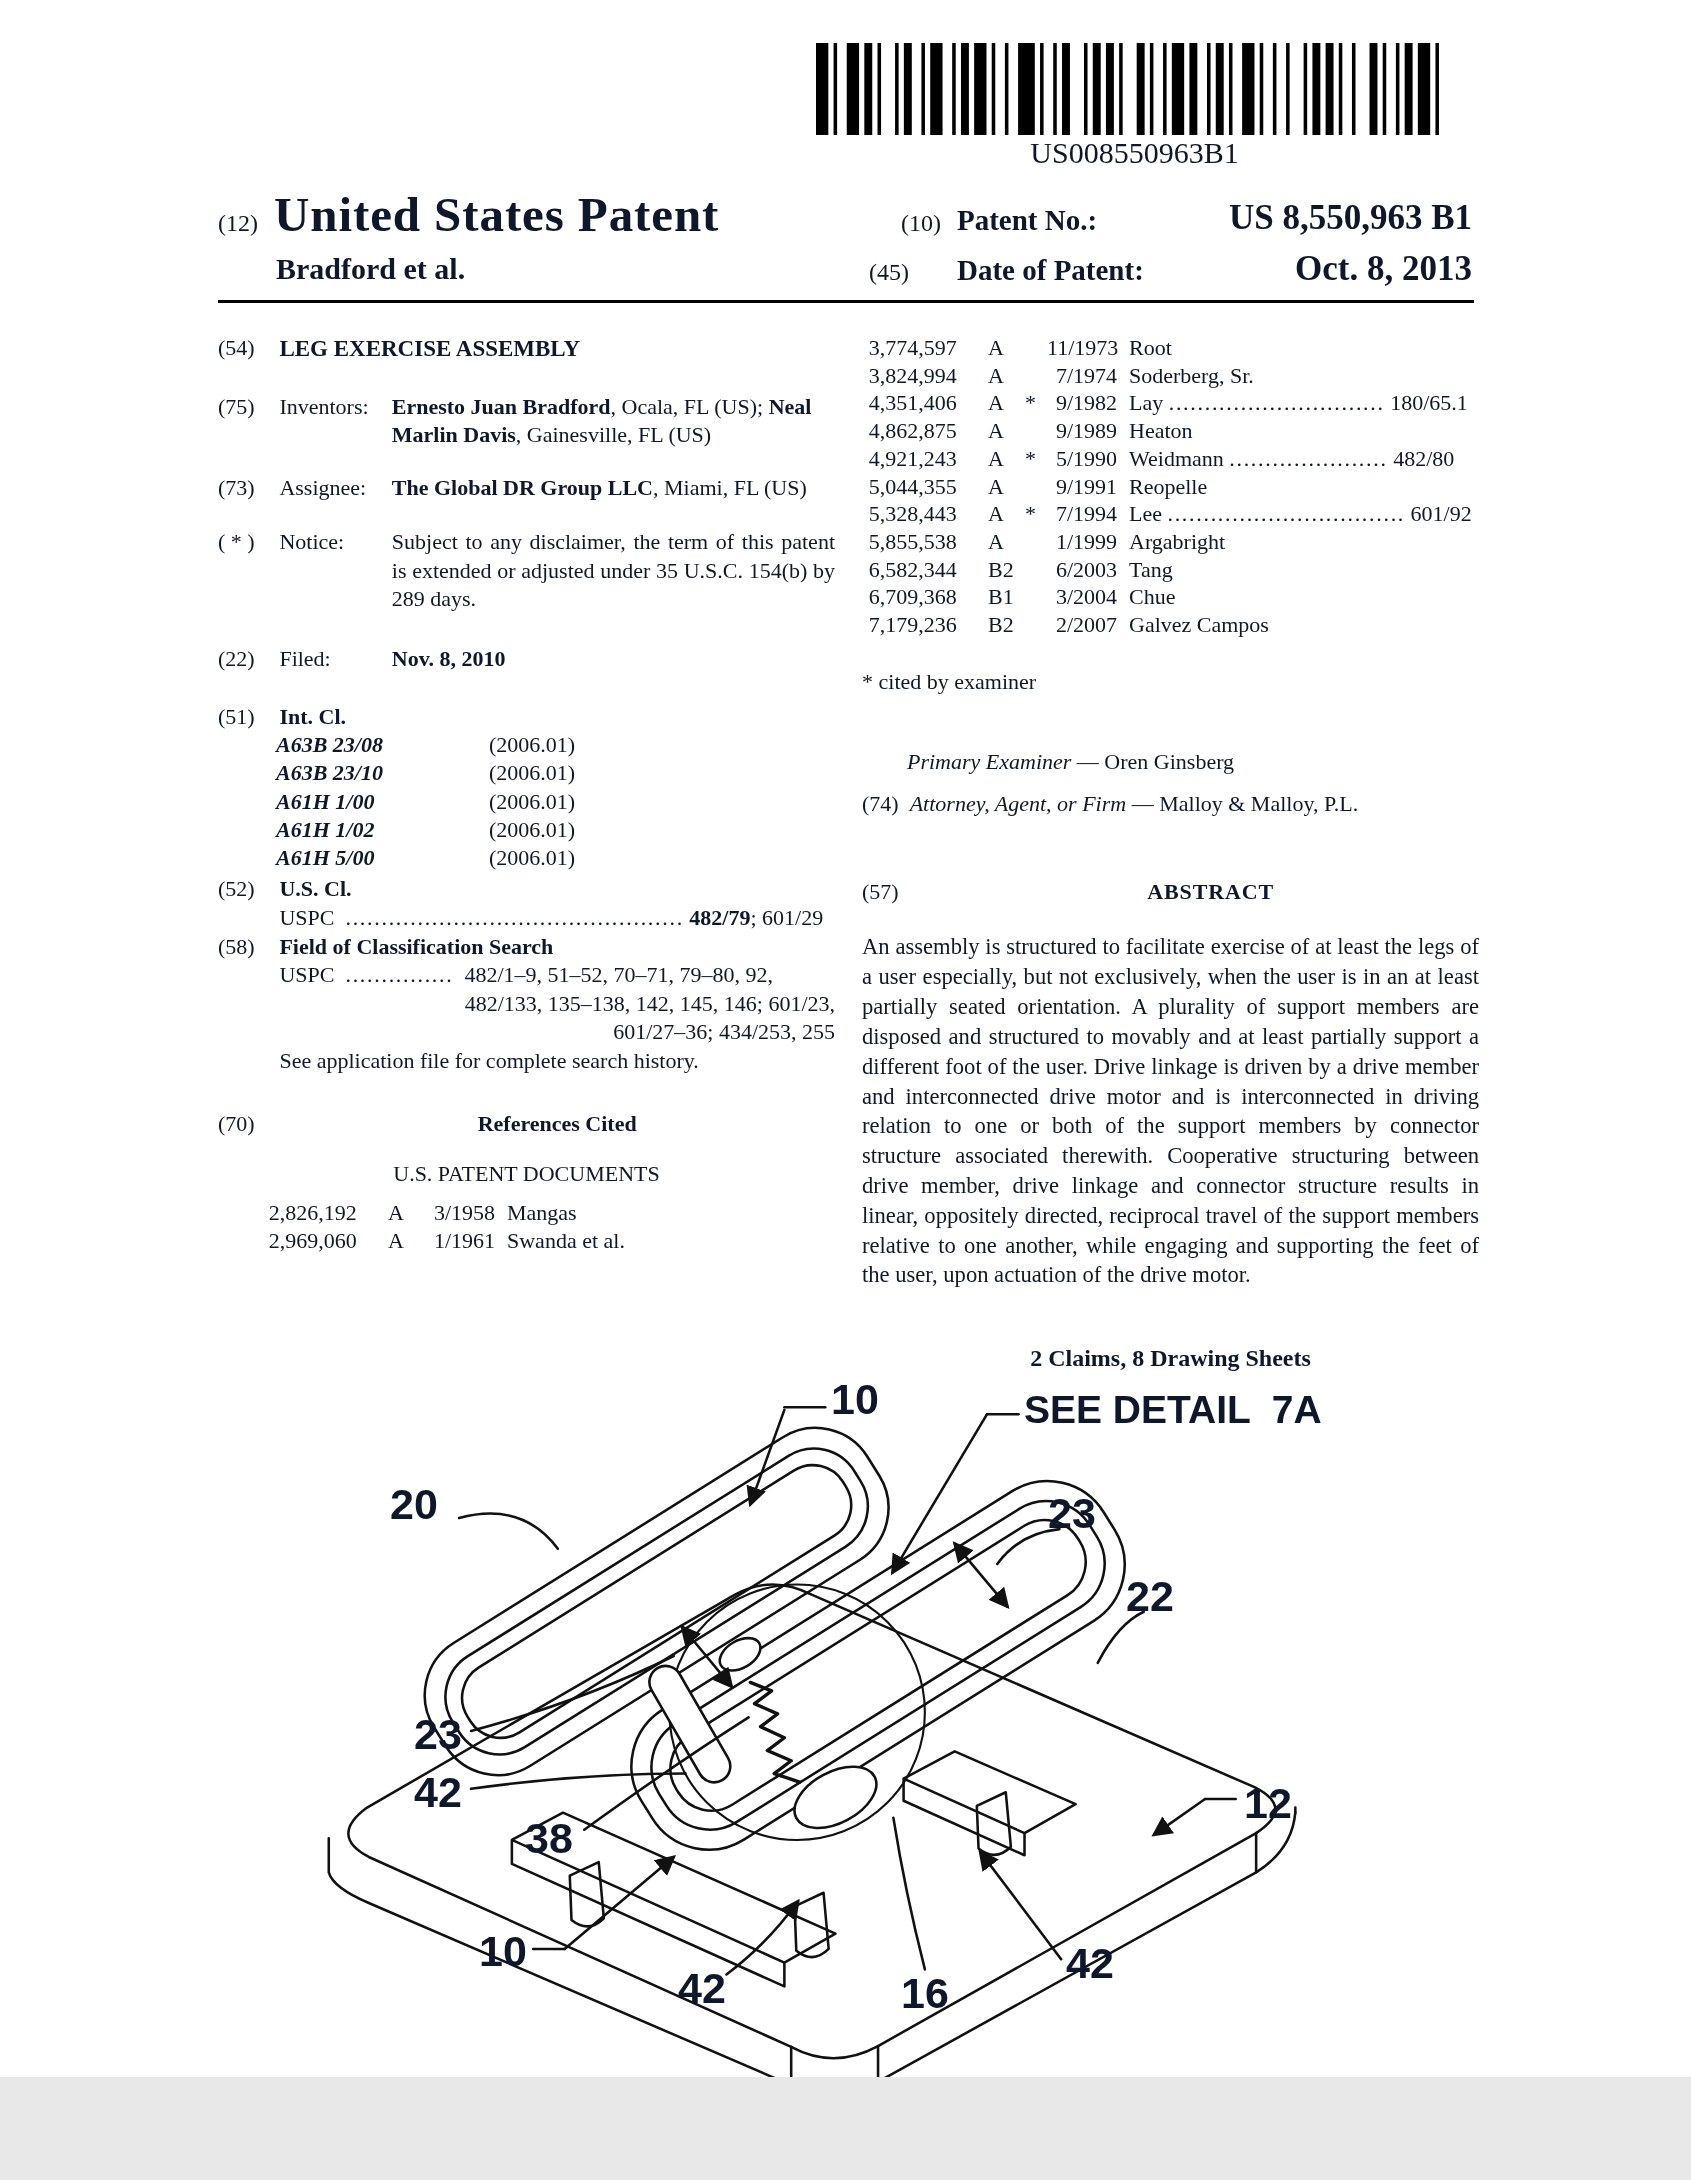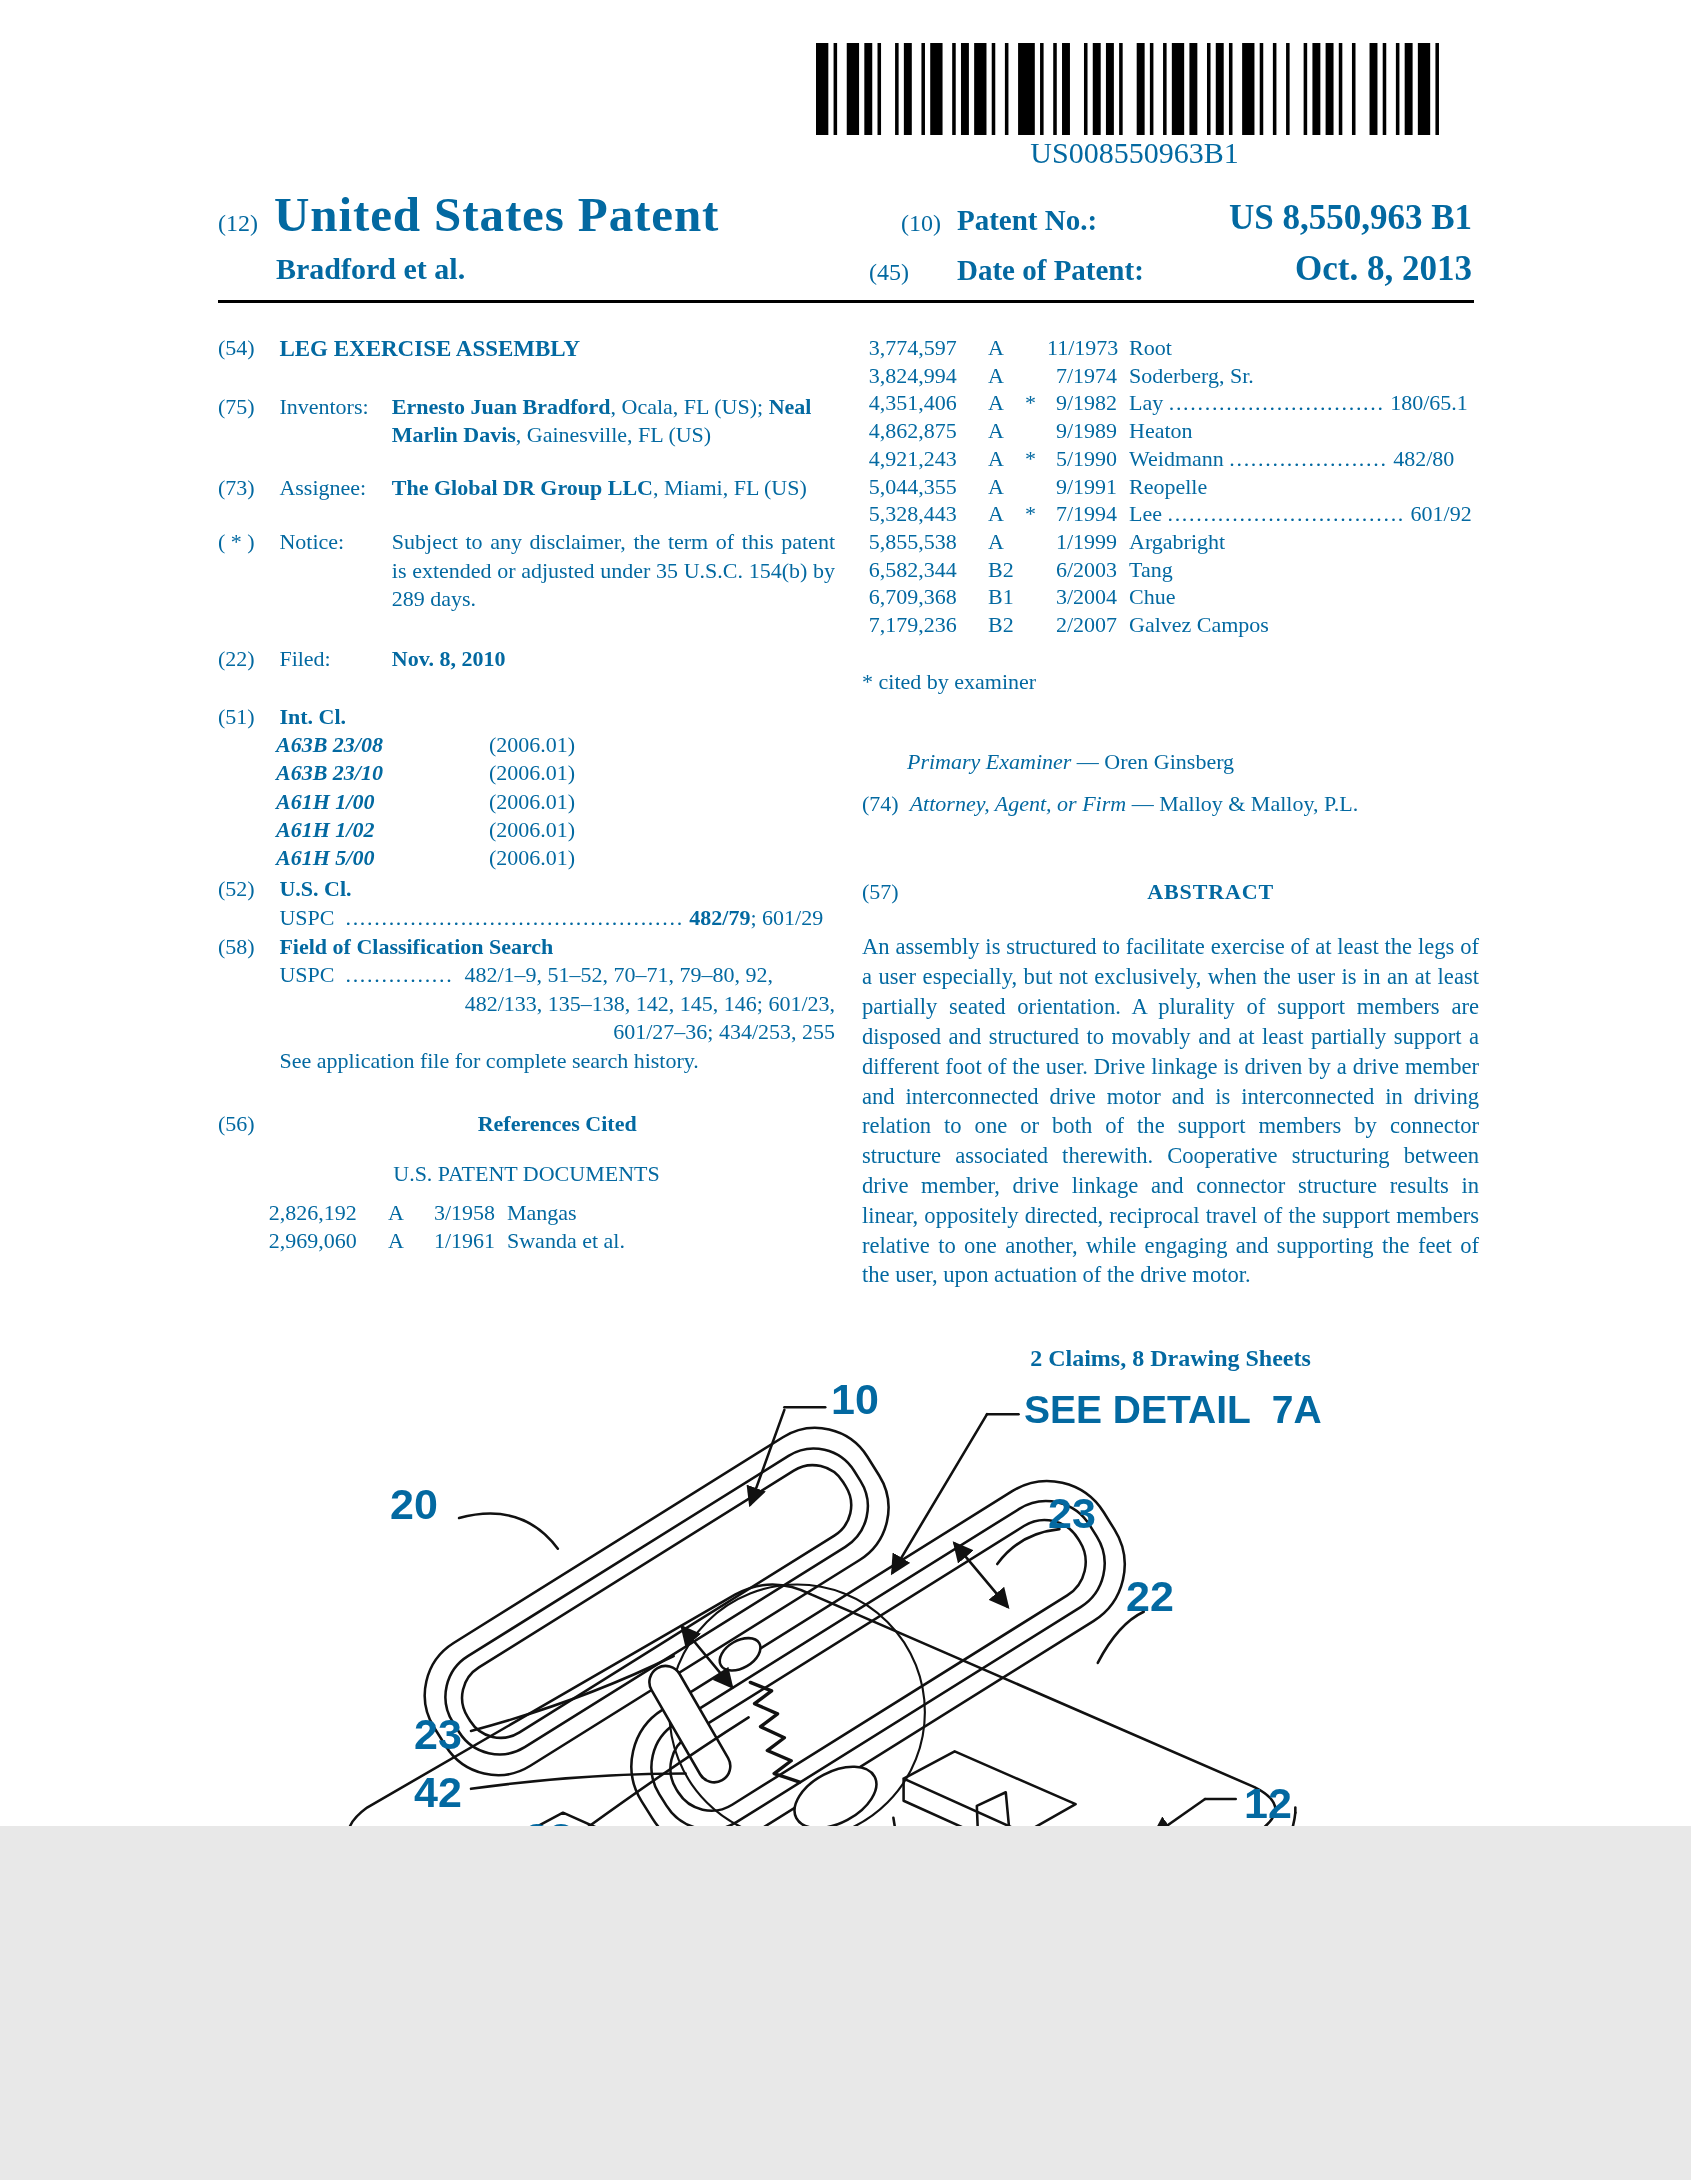--- a/index.html
+++ b/index.html
@@ -1,16 +1,16 @@
 <!DOCTYPE html>
 <html style="font-size:13.6px"><head>
 <meta charset="utf-8">
 <style>
   html,body{margin:0;padding:0;background:#e8e8e8;}
-  .page{position:relative;width:1692px;height:1826px;background:#ffffff;color:#0369a1;
+  .page{position:relative;width:1692px;height:2077px;background:#ffffff;color:#0f172a;
         font-family:"Liberation Serif","DejaVu Serif",serif;overflow:hidden;}
   .abs{position:absolute;}
   .b{font-weight:bold;}
   .i{font-style:italic;}
   .bi{font-weight:bold;font-style:italic;}
   .hdr-num{font-size:24px;}
   .title{font-size:49px;font-weight:bold;letter-spacing:0.9px;}
   .authors{font-size:30px;font-weight:bold;}
   .hdr-label{font-size:29px;font-weight:bold;}
   .hdr-value{font-size:35px;font-weight:bold;text-align:right;}
@@ -187,21 +187,21 @@
     <div class="row2">
       <span></span>
         <span style="text-align:right;">601/27–36;  434/253, 255</span>
     </div>
     <div class="row2">
       <span></span>
         <span>See application file for complete search history.</span>
     </div>
 
     <div class="row2" style="margin-top:34px;">
-      <span class="tag">(56)</span>
+      <span class="tag">(70)</span>
       <span class="b center">References Cited</span>
     </div>
     <div class="center" style="margin-top:22px;margin-bottom:10.2px;">U.S. PATENT DOCUMENTS</div>
 
     <div class="leftrefs">
       <div class="refrow">
         <span class="num">2,826,192</span>
           <span>A</span>
           <span></span>
           <span class="date">3/1958</span>

